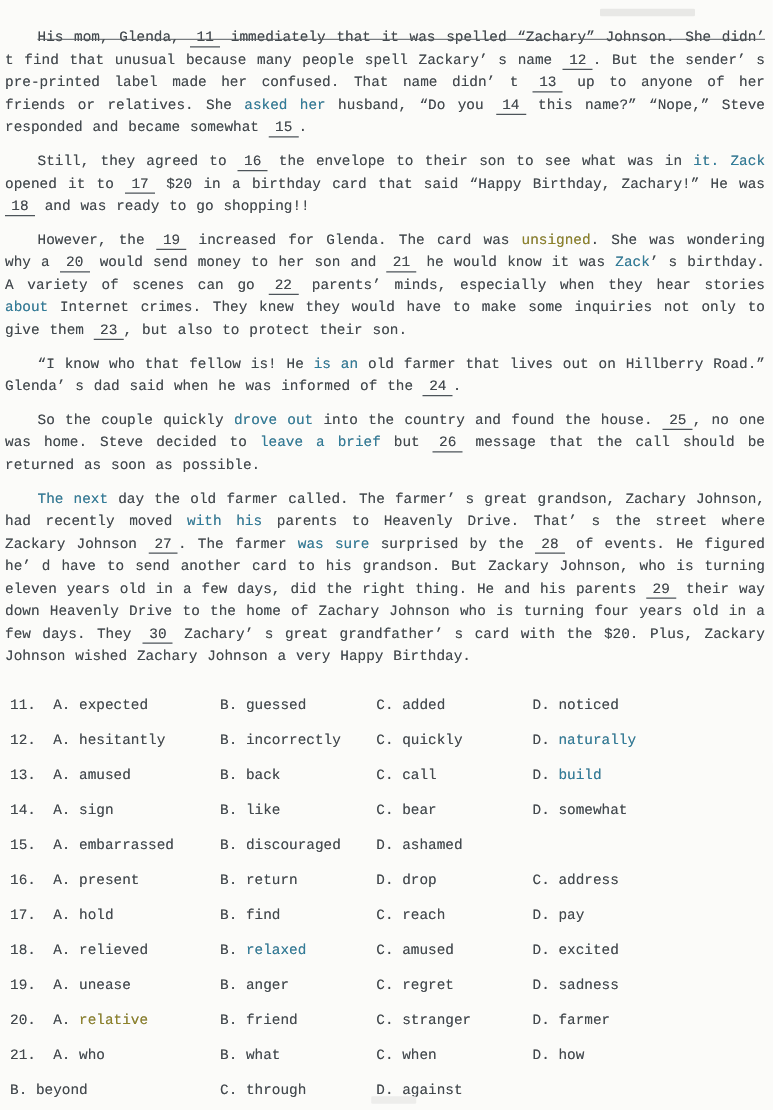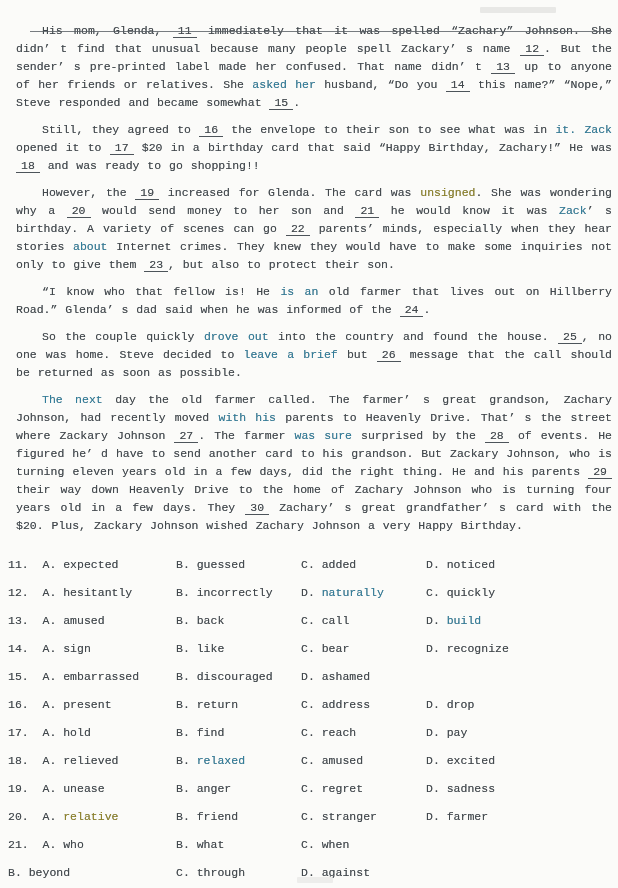--- a/index.html
+++ b/index.html
@@ -14,21 +14,21 @@
     position:relative;
     width:618px;
     height:888px;
     background:var(--bg);
     overflow:hidden;
     font-family:"Liberation Mono","DejaVu Sans Mono",monospace;
     color:var(--ink);
     text-shadow:0 0 0.5px rgba(70,76,82,0.55);
   }
   .passage{
-    padding:22px 6px 0 16px;
+    padding:22px 6px 0 4px;
     font-size:11.5px;
     line-height:18px;
     text-align:justify;
     word-spacing:1px;
   }
   .para{
     margin:0 0 9px 0;
     text-indent:26px;
   }
   .blank{
@@ -95,45 +95,45 @@
   <div class="questions">
       <div class="q-row">
         <div class="q-cell"><span>11.&nbsp;&nbsp;A.&nbsp;</span><span>expected</span></div>
         <div class="q-cell"><span>B.&nbsp;</span><span>guessed</span></div>
         <div class="q-cell"><span>C.&nbsp;</span><span>added</span></div>
         <div class="q-cell"><span>D.&nbsp;</span><span>noticed</span></div>
       </div>
       <div class="q-row">
         <div class="q-cell"><span>12.&nbsp;&nbsp;A.&nbsp;</span><span>hesitantly</span></div>
         <div class="q-cell"><span>B.&nbsp;</span><span>incorrectly</span></div>
+        <div class="q-cell"><span>C.&nbsp;</span><span>quickly</span></div>
         <div class="q-cell"><span>D.&nbsp;</span><span class="tint-teal">naturally</span></div>
-        <div class="q-cell"><span>C.&nbsp;</span><span>quickly</span></div>
       </div>
       <div class="q-row">
         <div class="q-cell"><span>13.&nbsp;&nbsp;A.&nbsp;</span><span>amused</span></div>
         <div class="q-cell"><span>B.&nbsp;</span><span>back</span></div>
         <div class="q-cell"><span>C.&nbsp;</span><span>call</span></div>
         <div class="q-cell"><span>D.&nbsp;</span><span class="tint-teal">build</span></div>
       </div>
       <div class="q-row">
         <div class="q-cell"><span>14.&nbsp;&nbsp;A.&nbsp;</span><span>sign</span></div>
         <div class="q-cell"><span>B.&nbsp;</span><span>like</span></div>
         <div class="q-cell"><span>C.&nbsp;</span><span>bear</span></div>
-        <div class="q-cell"><span>D.&nbsp;</span><span>recognize</span></div>
+        <div class="q-cell"><span>D.&nbsp;</span><span>somewhat</span></div>
       </div>
       <div class="q-row">
         <div class="q-cell"><span>15.&nbsp;&nbsp;A.&nbsp;</span><span>embarrassed</span></div>
         <div class="q-cell"><span>B.&nbsp;</span><span>discouraged</span></div>
         <div class="q-cell"><span>D.&nbsp;</span><span>ashamed</span></div>
       </div>
       <div class="q-row">
         <div class="q-cell"><span>16.&nbsp;&nbsp;A.&nbsp;</span><span>present</span></div>
         <div class="q-cell"><span>B.&nbsp;</span><span>return</span></div>
+        <div class="q-cell"><span>D.&nbsp;</span><span>drop</span></div>
         <div class="q-cell"><span>C.&nbsp;</span><span>address</span></div>
-        <div class="q-cell"><span>D.&nbsp;</span><span>drop</span></div>
       </div>
       <div class="q-row">
         <div class="q-cell"><span>17.&nbsp;&nbsp;A.&nbsp;</span><span>hold</span></div>
         <div class="q-cell"><span>B.&nbsp;</span><span>find</span></div>
         <div class="q-cell"><span>C.&nbsp;</span><span>reach</span></div>
         <div class="q-cell"><span>D.&nbsp;</span><span>pay</span></div>
       </div>
       <div class="q-row">
         <div class="q-cell"><span>18.&nbsp;&nbsp;A.&nbsp;</span><span>relieved</span></div>
         <div class="q-cell"><span>B.&nbsp;</span><span class="tint-teal">relaxed</span></div>
@@ -149,20 +149,21 @@
       <div class="q-row">
         <div class="q-cell"><span>20.&nbsp;&nbsp;A.&nbsp;</span><span class="tint-olive">relative</span></div>
         <div class="q-cell"><span>B.&nbsp;</span><span>friend</span></div>
         <div class="q-cell"><span>C.&nbsp;</span><span>stranger</span></div>
         <div class="q-cell"><span>D.&nbsp;</span><span>farmer</span></div>
       </div>
       <div class="q-row">
         <div class="q-cell"><span>21.&nbsp;&nbsp;A.&nbsp;</span><span>who</span></div>
         <div class="q-cell"><span>B.&nbsp;</span><span>what</span></div>
         <div class="q-cell"><span>C.&nbsp;</span><span>when</span></div>
+        <div class="q-cell"><span>D.&nbsp;</span><span>how</span></div>
       </div>
       <div class="q-row">
         <div class="q-cell"><span>B.&nbsp;</span><span>beyond</span></div>
         <div class="q-cell"><span>C.&nbsp;</span><span>through</span></div>
         <div class="q-cell"><span>D.&nbsp;</span><span>against</span></div>
       </div>
     </div>
   <div class="artifact-bottom"></div>
 </div>
 

